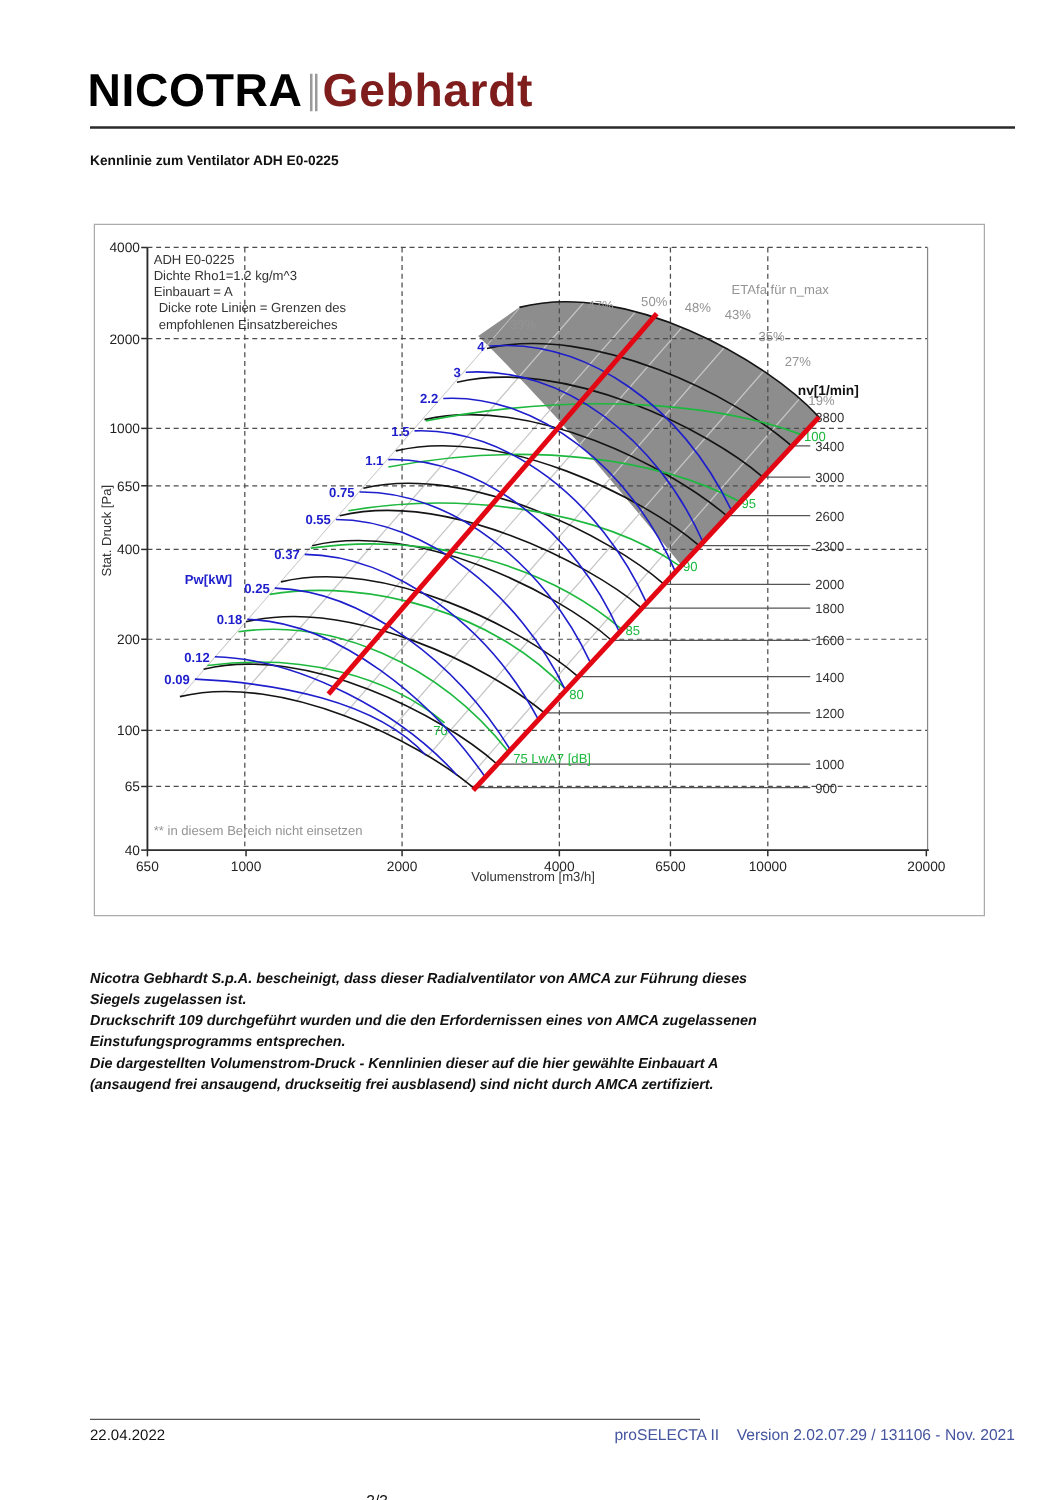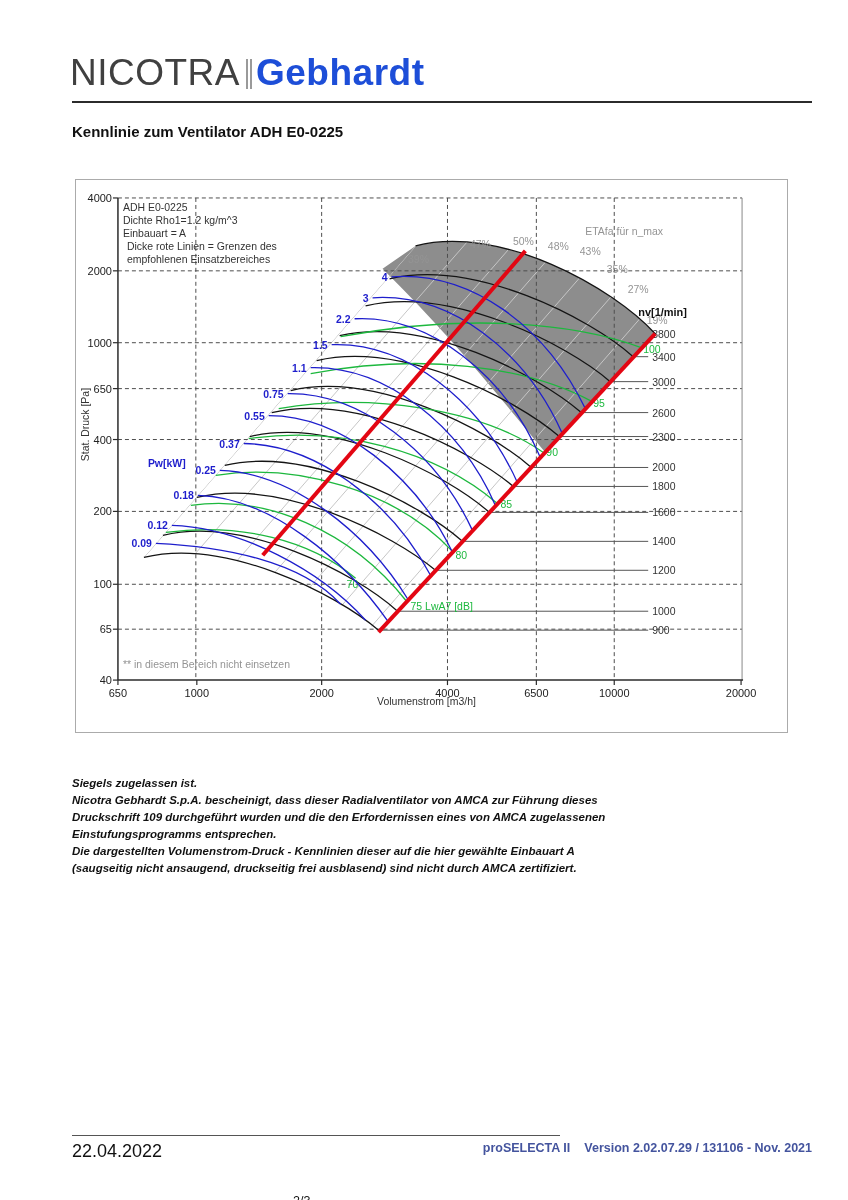--- a/index.html
+++ b/index.html
@@ -1,46 +1,46 @@
 <!DOCTYPE html>
 <html><head>
 <meta charset="utf-8">
 <style>
   html,body{margin:0;padding:0;background:#ffffff;}
   .page{position:relative;width:848px;height:1200px;background:#fff;
         font-family:"Liberation Sans",sans-serif;color:#1a1a1a;overflow:hidden;}
   
   .logo{position:absolute;left:70px;top:52px;white-space:nowrap;}
-  .logo-a{font-size:37px;font-weight:400;letter-spacing:0.5px;color:#404040;}
+  .logo-a{font-size:37px;font-weight:700;letter-spacing:0.5px;color:#000000;}
   .logo-sep{display:inline-block;width:2px;height:30px;border-left:2px solid #9a9a9a;
             border-right:2px solid #9a9a9a;margin:0 4px 0 6px;vertical-align:-4px;}
-  .logo-b{font-size:37px;font-weight:700;color:#1d4ed8;letter-spacing:0.5px;}
+  .logo-b{font-size:37px;font-weight:700;color:#7f1d1d;letter-spacing:0.5px;}
   .head-rule{position:absolute;left:72px;top:101px;width:740px;height:2px;background:#2b2b2b;}
-  .doc-title{position:absolute;left:72px;top:123px;font-size:15px;font-weight:bold;color:#111;margin:0;}
+  .doc-title{position:absolute;left:72px;top:123px;font-size:11px;font-weight:bold;color:#111;margin:0;}
   
   .chartbox{position:absolute;left:75px;top:179px;width:711px;height:552px;
             border:1px solid #ababab;background:#fff;}
   .chartbox svg{display:block;width:100%;height:100%;}
   svg text{font-family:"Liberation Sans",sans-serif;}
   .t-ax{fill:#222;font-size:11px;}
   .t-axt{fill:#333;font-size:10.5px;}
   .t-info{fill:#333;font-size:10.5px;}
   .t-gray{fill:#949494;font-size:10.5px;}
   .t-rpm{fill:#333;font-size:10.5px;}
   .t-nv{fill:#111;font-size:11px;font-weight:bold;}
   .t-blue{fill:#1e1ecc;font-size:10.5px;font-weight:bold;}
   .t-green{fill:#1db83e;font-size:10.5px;}
   
   .statement{position:absolute;left:72px;top:775px;width:580px;}
   .statement div{font-size:11.5px;font-weight:bold;font-style:italic;line-height:16.9px;color:#111;}
   
   .foot-rule{position:absolute;left:72px;top:1135px;width:488px;height:1px;background:#555;}
-  .foot-date{position:absolute;left:72px;top:1141px;font-size:18px;color:#111;}
+  .foot-date{position:absolute;left:72px;top:1141px;font-size:12px;color:#111;}
   .foot-page{position:absolute;left:293px;top:1194px;font-size:12.5px;color:#111;}
-  .foot-app{position:absolute;right:36px;top:1141px;font-size:12.5px;color:#44549e;white-space:nowrap;font-weight:bold;}
+  .foot-app{position:absolute;right:36px;top:1141px;font-size:12.5px;color:#44549e;white-space:nowrap;}
   .foot-app .gap{display:inline-block;width:14px;}
 </style>
 </head>
 <body>
 
 <div class="page">
 
   <div class="logo">
     <span class="logo-a">NICOTRA</span><span class="logo-sep"></span><span class="logo-b">Gebhardt</span>
   </div>
@@ -209,26 +209,26 @@
         <text x="122" y="210" class="t-info" text-anchor="start">ADH E0-0225</text>
         <text x="122" y="223" class="t-info" text-anchor="start">Dichte Rho1=1.2 kg/m^3</text>
         <text x="122" y="236" class="t-info" text-anchor="start">Einbauart = A</text>
         <text x="126" y="249" class="t-info" text-anchor="start">Dicke rote Linien = Grenzen des</text>
         <text x="126" y="262" class="t-info" text-anchor="start">empfohlenen Einsatzbereiches</text>
         <text x="122" y="668" class="t-gray" text-anchor="start">** in diesem Bereich nicht einsetzen</text>
       </svg>
   </div>
 
   <section class="statement" id="statement">
+      <div>Nicotra Gebhardt S.p.A. bescheinigt, dass dieser Radialventilator von AMCA zur Führung dieses</div>
       <div>Siegels zugelassen ist.</div>
-      <div>Nicotra Gebhardt S.p.A. bescheinigt, dass dieser Radialventilator von AMCA zur Führung dieses</div>
       <div>Druckschrift 109 durchgeführt wurden und die den Erfordernissen eines von AMCA zugelassenen</div>
       <div>Einstufungsprogramms entsprechen.</div>
       <div>Die dargestellten Volumenstrom-Druck - Kennlinien dieser auf die hier gewählte Einbauart A</div>
-      <div>(saugseitig nicht ansaugend, druckseitig frei ausblasend) sind nicht durch AMCA zertifiziert.</div>
+      <div>(ansaugend frei ansaugend, druckseitig frei ausblasend) sind nicht durch AMCA zertifiziert.</div>
     </section>
 
   <div class="foot-rule"></div>
   <span class="foot-date">22.04.2022</span>
   <span class="foot-page">2/3</span>
   <span class="foot-app"><span>proSELECTA II</span><span class="gap"></span><span>Version 2.02.07.29 / 131106 - Nov. 2021</span></span>
 
 </div>
 
 </body></html>

